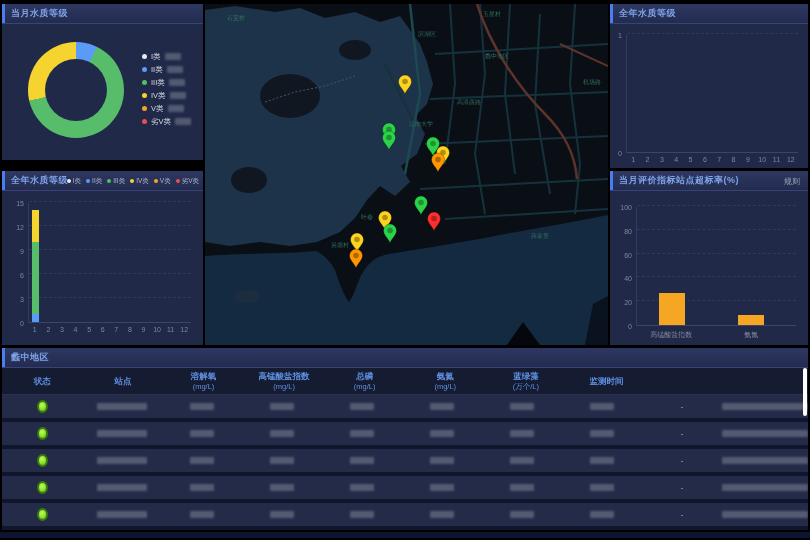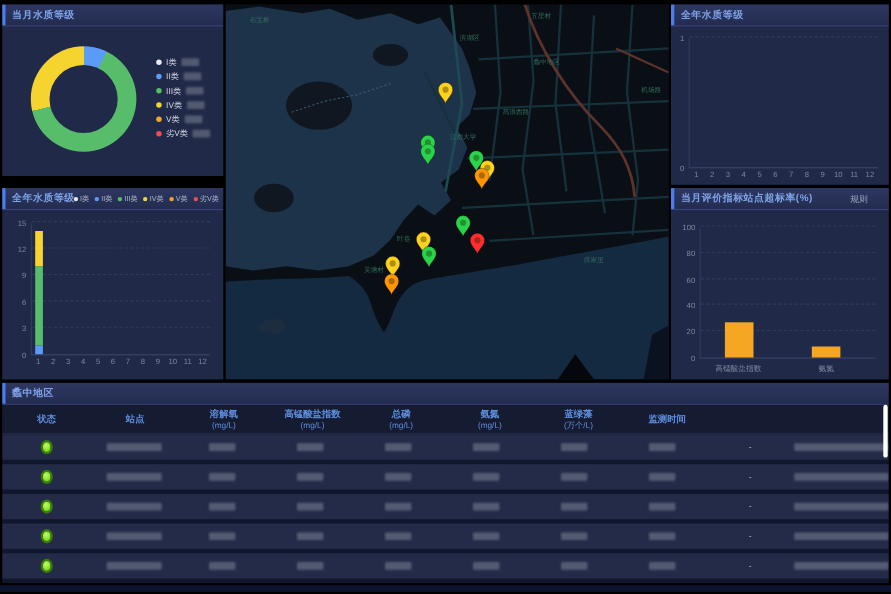--- a/index.html
+++ b/index.html
@@ -5,21 +5,21 @@
   html,body{margin:0;padding:0;background:#000;}
   *{box-sizing:border-box;}
   body{font-family:"Liberation Sans","DejaVu Sans",sans-serif;}
   #dashboard{position:relative;width:810px;height:540px;background:#000;overflow:hidden;}
   #content{position:absolute;left:2px;top:4px;width:806px;height:528px;}
   .panel{position:absolute;background:#212948;overflow:hidden;}
   .panel-header{position:relative;height:20px;background:linear-gradient(#2d3761,#232c4f);
     border-bottom:1px solid #39437a;display:flex;align-items:center;}
   .panel-header:before{content:"";position:absolute;left:0;top:0;bottom:0;width:3px;background:#4a7df0;}
   .panel-title{margin-left:9px;font-size:9px;font-weight:600;color:#7fa3e8;letter-spacing:.5px;}
-  .panel-link{position:absolute;right:19px;top:5px;font-size:8px;color:#98a2b8;cursor:pointer;}
+  .panel-link{position:absolute;right:8px;top:5px;font-size:8px;color:#98a2b8;cursor:pointer;}
   
   #donut-wrap{position:absolute;left:26px;top:38px;width:96px;height:96px;}
   #donut-ring{position:absolute;inset:0;border-radius:50%;}
   #donut-hole{position:absolute;left:17px;top:17px;width:62px;height:62px;border-radius:50%;background:#212948;}
   #donut-legend{position:absolute;left:140px;top:46px;}
   .lg-row{display:flex;align-items:center;height:13px;cursor:pointer;}
   .lg-dot{width:5px;height:5px;border-radius:50%;margin-right:4px;flex:0 0 auto;}
   .lg-label{font-size:7.5px;color:#d3d8e4;}
   .redacted{background:#8e95a3;opacity:.45;filter:blur(1.2px);border-radius:1px;height:7px;}
   .lg-val{width:16px;margin-left:4px;}

